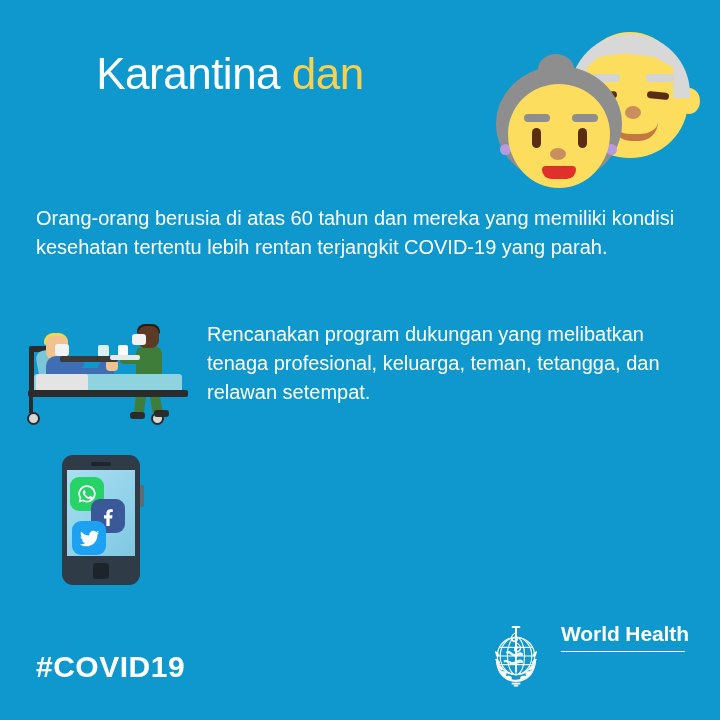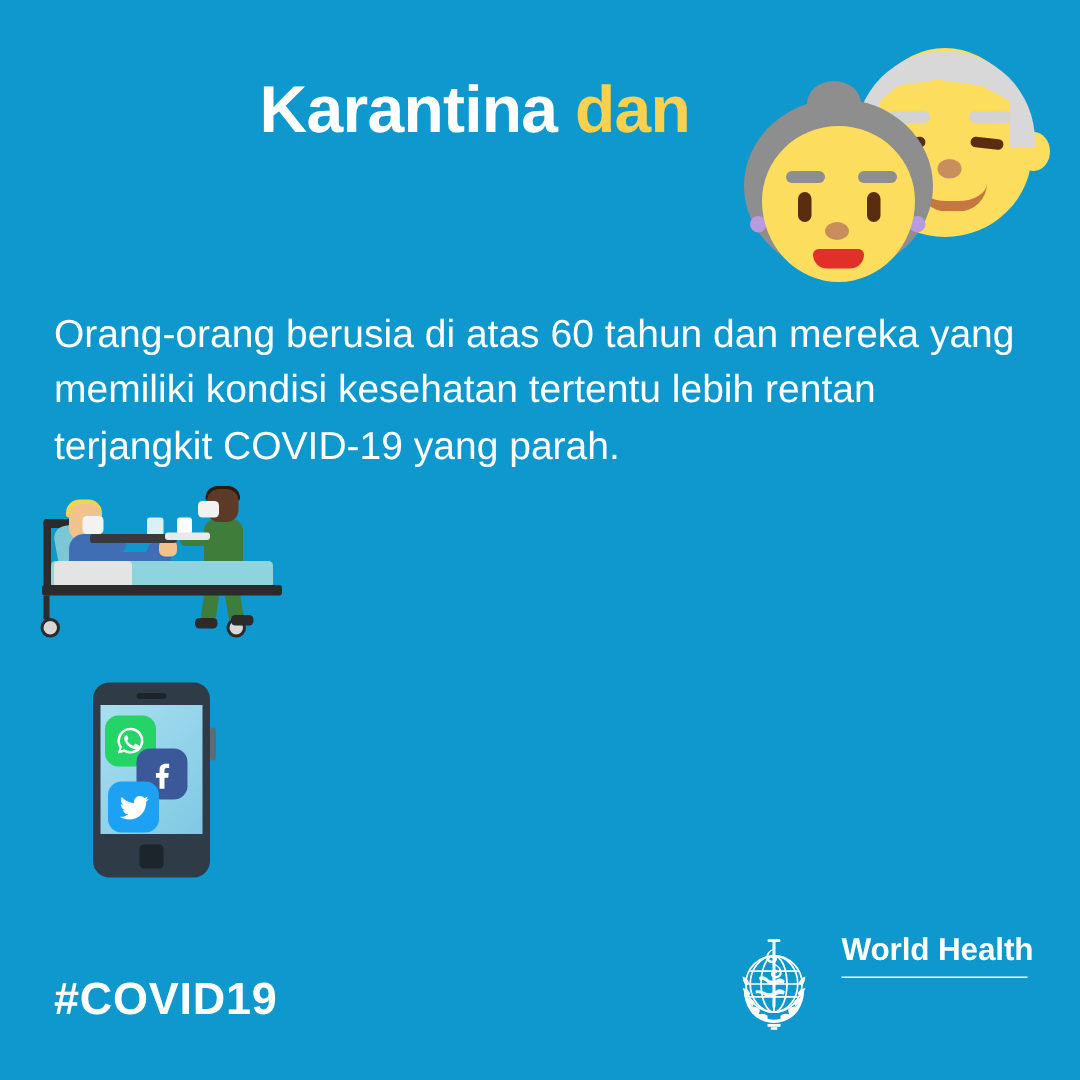--- a/index.html
+++ b/index.html
@@ -20,25 +20,24 @@
   
   .title-block {
     position: absolute;
     left: 0;
     top: 46px;
     width: 460px;
     text-align: center;
   }
   .title-line {
     font-size: 44px;
-    font-weight: bold;
+    font-weight: normal;
     line-height: 1.28;
     letter-spacing: -0.5px;
     white-space: nowrap;
-    text-align: right;
   }
   .t-white { color: #ffffff; }
   .t-yellow { color: #f9d14f; }
 
   
   .couple {
     position: absolute;
     left: 488px;
     top: 26px;
     width: 232px;
@@ -159,21 +158,21 @@
     border-radius: 50%;
     background: #b79ae0;
   }
   .woman-earring.l { left: 12px; top: 118px; }
   .woman-earring.r { left: 118px; top: 118px; }
 
   
   .para {
     position: absolute;
     color: #ffffff;
-    font-size: 26px;
+    font-size: 20px;
     line-height: 1.44;
     font-weight: normal;
   }
   #para-intro {
     left: 36px; top: 204px; width: 648px;
   }
   #para-support {
     left: 207px; top: 320px; width: 470px;
   }
   #para-connect {
@@ -561,20 +560,21 @@
     <div class="nurse-mask"></div>
     <div class="nurse-arm"></div>
     <div class="nurse-tray-cup"></div>
     <div class="nurse-tray"></div>
 
     <div class="bed-mattress"></div>
     <div class="bed-pillowpad"></div>
     <div class="bed-frame"></div>
   </div>
 
+  <div class="para" id="para-support">Rencanakan program dukungan yang melibatkan tenaga profesional, keluarga, teman, tetangga, dan relawan setempat.</div>
 
   <div class="phone-illo">
     <div class="phone-body"></div>
     <div class="phone-side"></div>
     <div class="phone-screen"></div>
     <div class="phone-speaker"></div>
     <div class="phone-home"></div>
 
     <div class="app-icon app-wa">
       <svg width="24" height="24" viewBox="0 0 24 24" aria-hidden="true">

